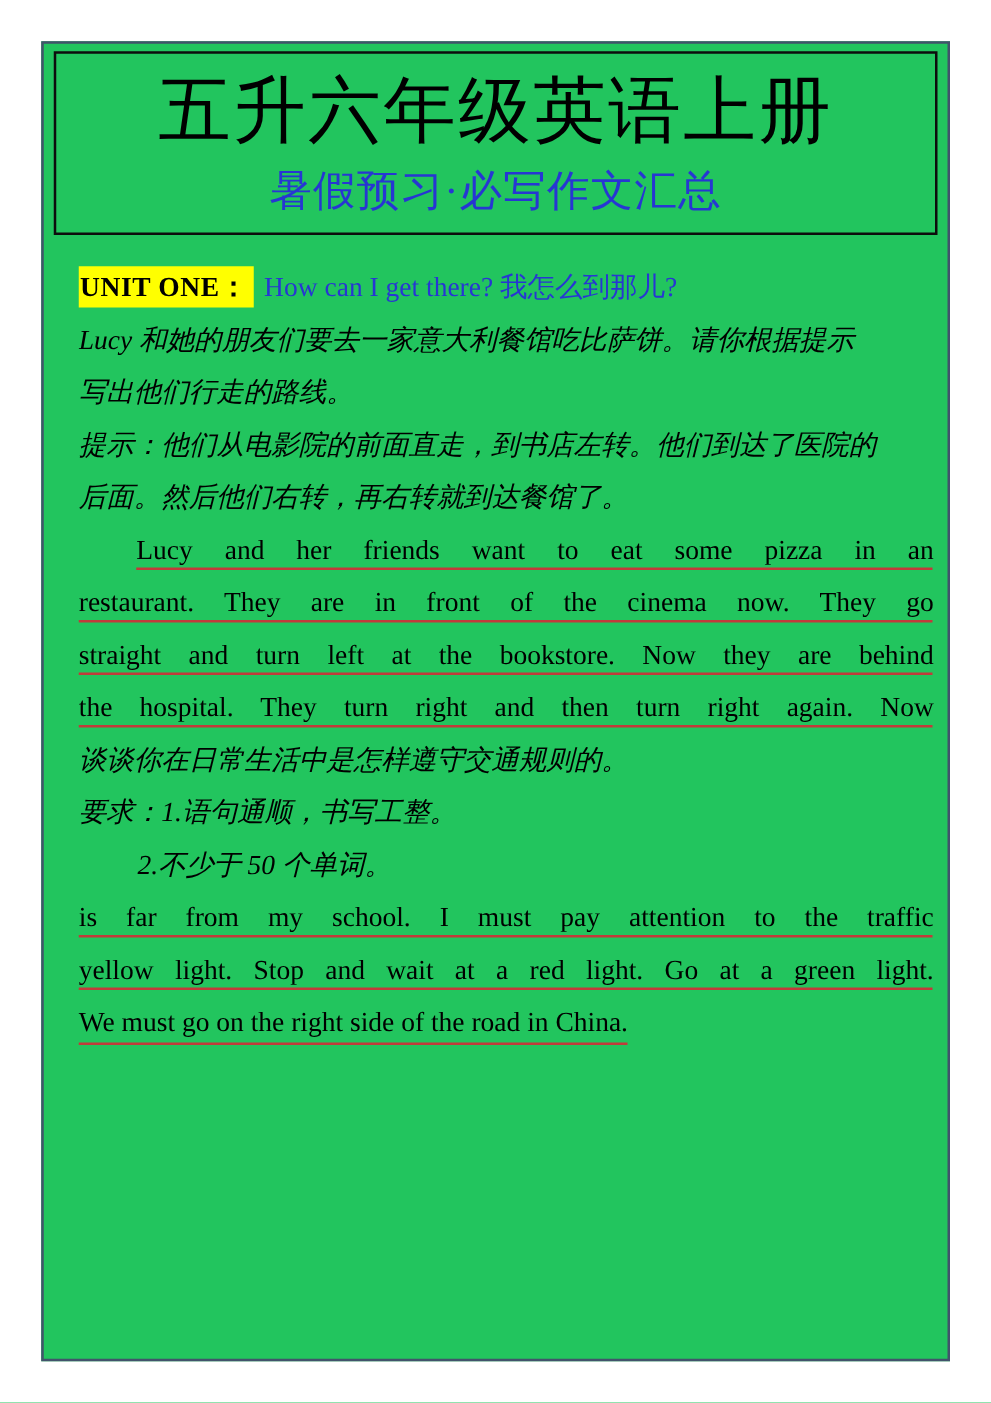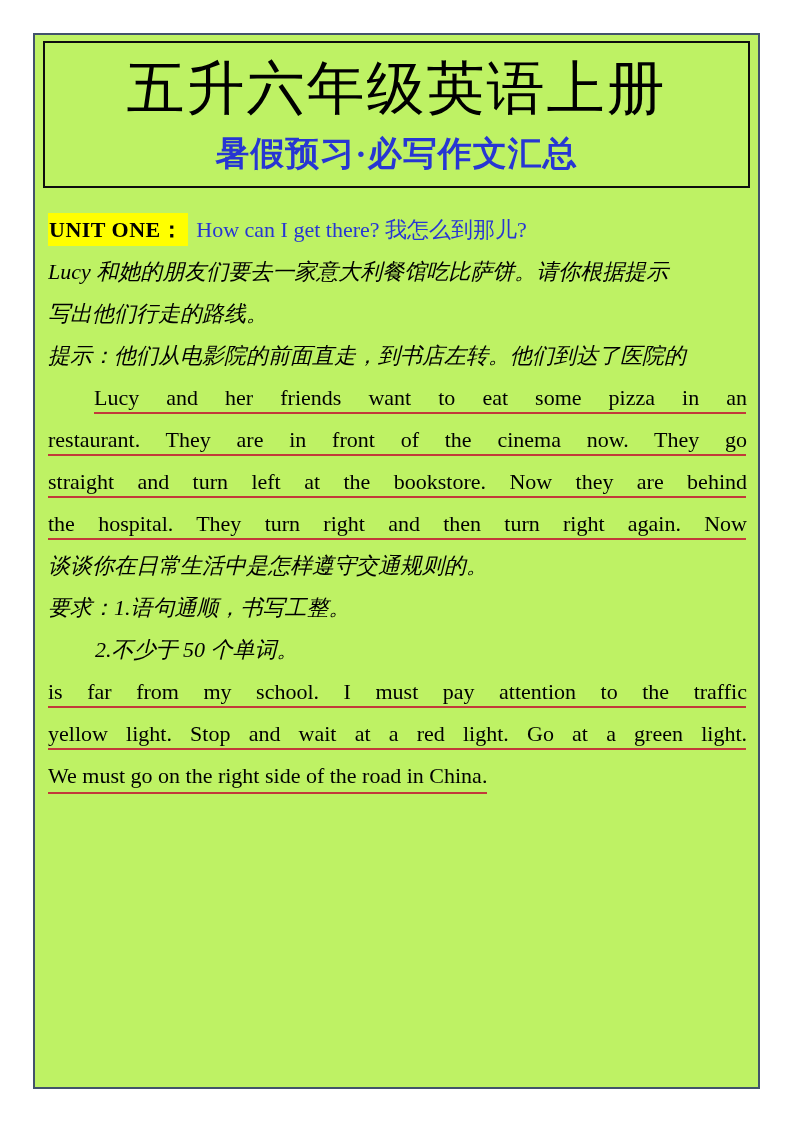--- a/index.html
+++ b/index.html
@@ -11,36 +11,36 @@
   }
   html,body{margin:0;padding:0;}
   body{
     width:793px;height:1122px;position:relative;background:#ffffff;
     font-family:"Liberation Serif","DejaVu Serif",serif;
     color:var(--ink);overflow:hidden;
   }
   .page{
     position:absolute;left:33px;top:33px;width:727px;height:1056px;
     box-sizing:border-box;border:2px solid var(--border-navy);
-    background:#bef264;
+    background:#22c55e;
   }
   .header-box{
     box-sizing:border-box;margin:6px auto 0 8px;width:707px;height:147px;
     border:2px solid #0d0d0d;text-align:center;overflow:hidden;
   }
   .doc-title{
     margin-top:6px;font-size:58px;line-height:80px;letter-spacing:2px;
     color:var(--ink);white-space:nowrap;
   }
   .doc-subtitle{
-    font-size:34px;line-height:50px;font-weight:bold;letter-spacing:1px;
+    font-size:34px;line-height:50px;font-weight:normal;letter-spacing:1px;
     color:var(--accent-blue);white-space:nowrap;
   }
   .content{
-    padding:21px 11px 0 13px;
+    padding:21px 11px 0 28px;
   }
   .line{
     font-size:22px;line-height:42px;height:42px;white-space:nowrap;
   }
   .unit-line{white-space:nowrap;}
   .unit-label{
     font-weight:bold;background:var(--highlight-yellow);
     padding:4px 5px 4px 1px;letter-spacing:0.5px;
   }
   .unit-title{color:var(--accent-blue);padding-left:8px;}
@@ -72,20 +72,21 @@
   </div>
 
   <div class="content">
 
     <div class="line unit-line">
       <span class="unit-label">UNIT ONE：</span><span class="unit-title">How can I get there? 我怎么到那儿?</span>
     </div>
     <div class="line cn">Lucy 和她的朋友们要去一家意大利餐馆吃比萨饼。请你根据提示</div>
     <div class="line cn">写出他们行走的路线。</div>
     <div class="line cn">提示：他们从电影院的前面直走，到书店左转。他们到达了医院的</div>
+    <div class="line cn">后面。然后他们右转，再右转就到达餐馆了。</div>
     <div class="line ans ans-full ans-first">
         <span>Lucy and her friends want to eat some pizza in an</span>
       </div>
     <div class="line ans ans-full">
         <span>restaurant. They are in front of the cinema now. They go</span>
       </div>
     <div class="line ans ans-full">
         <span>straight and turn left at the bookstore. Now they are behind</span>
       </div>
     <div class="line ans ans-full">

